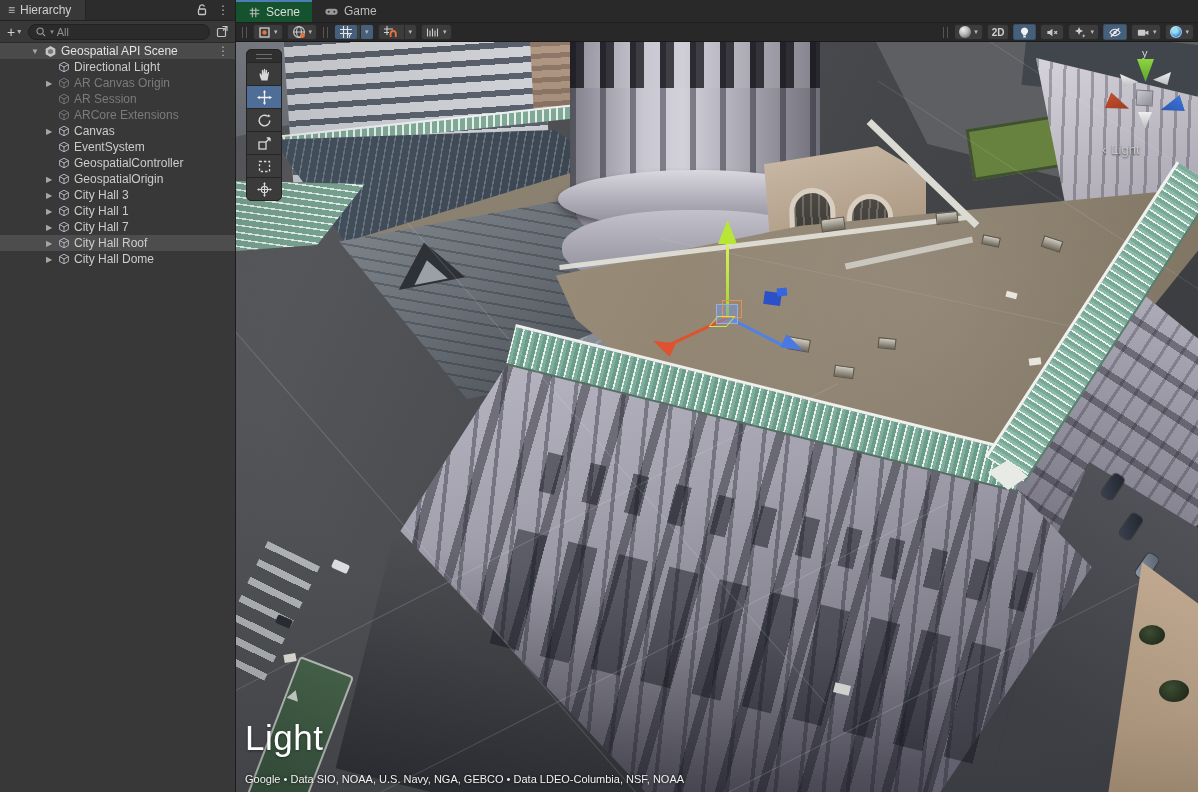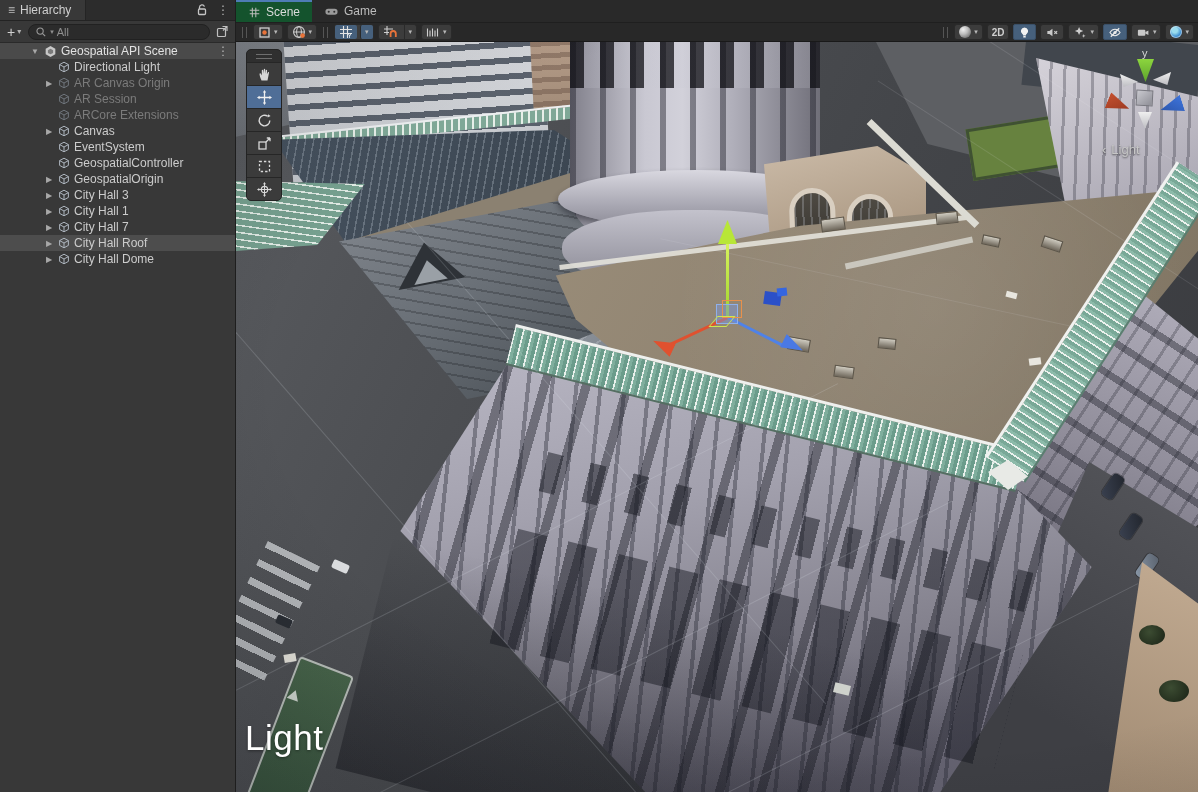--- a/index.html
+++ b/index.html
@@ -627,15 +627,16 @@
         <div class="tp-btn">
           <svg width="15" height="15" viewBox="0 0 15 15">
               <circle cx="7.5" cy="7.5" r="3.2" fill="none" stroke="#d8d8d8" stroke-width="1.2"></circle>
               <path d="M7.5 1v13M1 7.5h13" stroke="#d8d8d8" stroke-width="1"></path>
               <path d="M7.5 0 6 2.2h3zM7.5 15 6 12.8h3zM0 7.5 2.2 6v3zM15 7.5 12.8 6v3z" fill="#d8d8d8"></path>
             </svg>
         </div>
       </div>
 
       <div class="a" id="g-logo">Light</div>
+      <div class="a" id="g-attr">Google • Data SIO, NOAA, U.S. Navy, NGA, GEBCO • Data LDEO-Columbia, NSF, NOAA</div>
     </div>
   </main>
 </div>
 
 </body></html>

